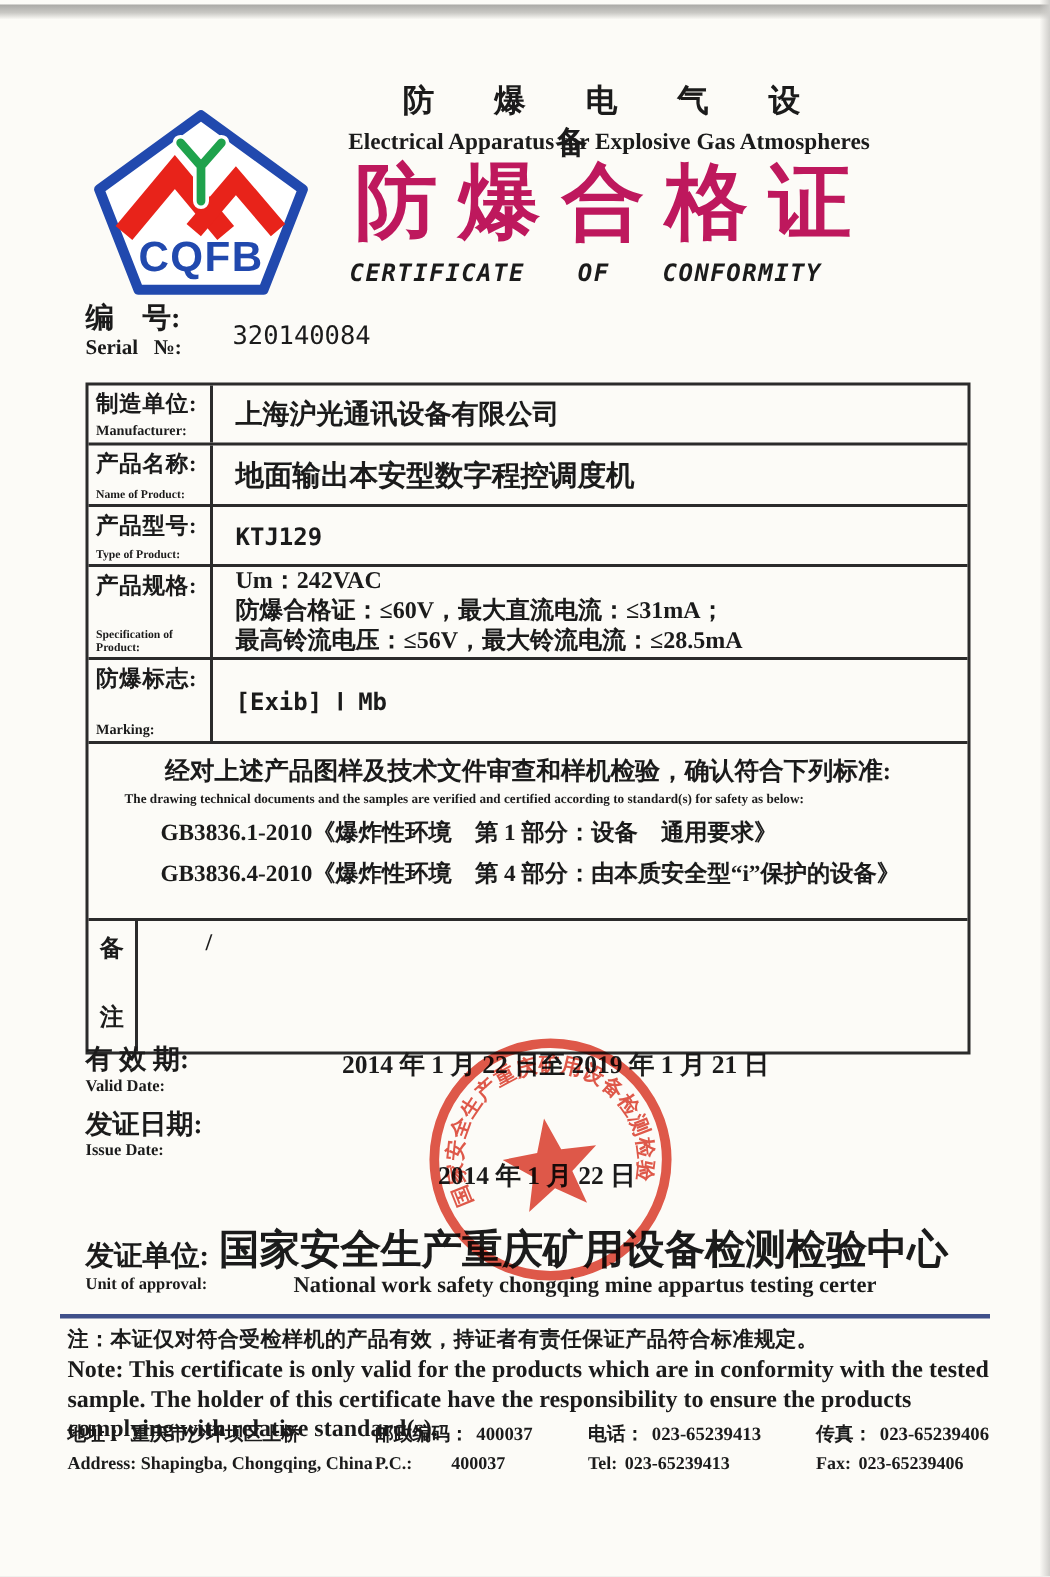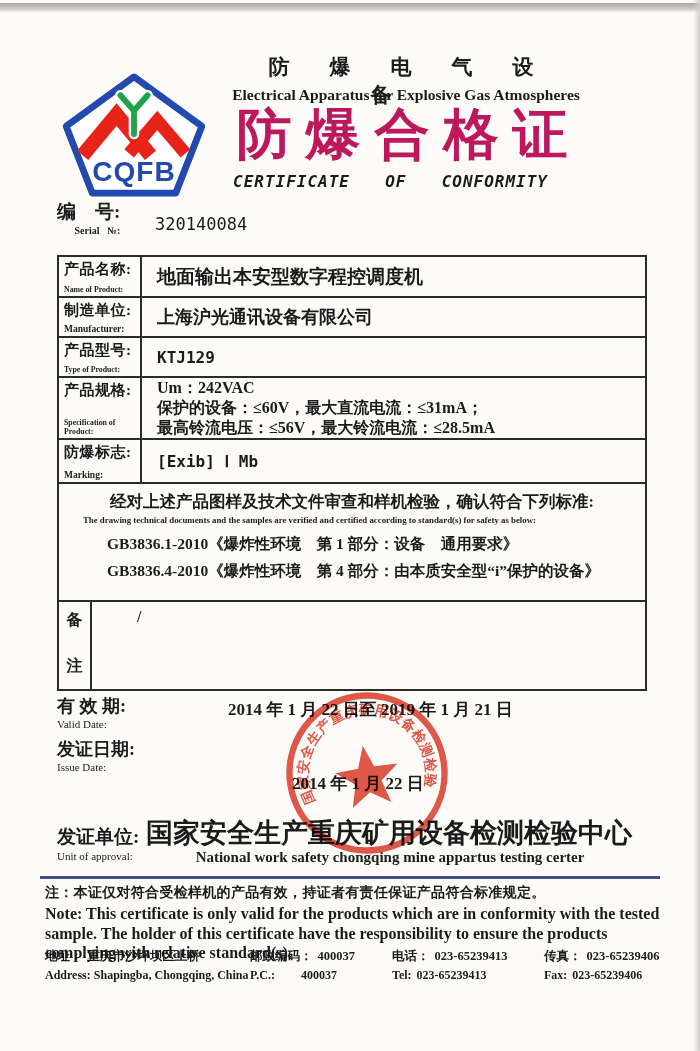--- a/index.html
+++ b/index.html
@@ -26,21 +26,21 @@
     font-size:15.5px; font-weight:bold; }
   .cert-zh { position:absolute; left:218px; top:102px; width:368px; text-align:center;
     font-size:55px; font-weight:bold; letter-spacing:14px; text-indent:14px; line-height:66px; }
   .cert-en { position:absolute; left:233px; top:172px; width:315px; display:flex;
     justify-content:space-between; font-family:"DejaVu Sans Mono", monospace;
     font-weight:bold; font-size:16px; letter-spacing:1px;font-style:italic; }
 
   
   .serial { position:absolute; left:57px; top:199px; }
   .serial-zh { font-size:19px; font-weight:bold; }
-  .serial-en { font-size:10px; font-weight:bold; margin-top:0;text-align:right; }
+  .serial-en { font-size:14px; font-weight:bold; margin-top:0;text-align:right; }
   .serial-value { position:absolute; left:98px; top:15px; font-size:17px;
     font-family:"DejaVu Sans Mono", monospace; }
 
   
   .cert-table { position:absolute; left:57px; top:255px; width:590px;
     border:2px solid #2b2b2b; background:transparent; }
   .t-row { display:flex; border-bottom:2px solid #2b2b2b; }
   .t-row.last { border-bottom:none; }
   .t-label { width:83px; border-right:2px solid #2b2b2b; padding:3px 2px 2px 5px;
     display:flex; flex-direction:column; justify-content:space-between; }
@@ -58,21 +58,21 @@
   .std-zh { text-align:center; font-size:16.5px; font-weight:bold; }
   .std-en { font-size:8.8px; font-weight:bold; margin:2px 0 5px 14px; }
   .std-item { font-size:15.5px; font-weight:bold; margin-left:38px; line-height:27px; }
   .r-label { width:33px; border-right:2px solid #2b2b2b; display:flex;
     flex-direction:column; justify-content:space-between; align-items:center;
     padding:8px 0 12px; font-size:16px; font-weight:bold; }
   .r-value { flex:1; padding:6px 0 0 45px; font-size:16px; font-weight:bold; }
 
   
   .fld-zh { font-size:18px; font-weight:bold; }
-  .fld-en { font-size:11px; font-weight:normal; }
+  .fld-en { font-size:11px; font-weight:bold; }
   .valid-label { position:absolute; left:57px; top:694px; }
   .valid-value { position:absolute; left:228px; top:698px; font-size:17px; font-weight:600; }
   .issue-label { position:absolute; left:57px; top:737px; }
   .issue-value { position:absolute; left:292px; top:740px; font-size:17px; font-weight:600;margin-top:32px; }
 
   .stamp { position:absolute; left:284px; top:690px; width:166px; height:166px;
     z-index:5; opacity:.87; transform:rotate(-9deg); pointer-events:none;
     mix-blend-mode:multiply; }
 
   .approval-label { position:absolute; left:57px; top:824px; }
@@ -127,57 +127,57 @@
   </div>
 
   <div class="serial">
     <div class="serial-zh">编　号:</div>
     <div class="serial-en keep">Serial   №:</div>
     <div class="serial-value">320140084</div>
   </div>
 
   <div class="cert-table">
 
+    <div class="t-row" style="height:40px">
+      <div class="t-label">
+        <div class="lab-zh">制造单位:</div>
+        <div class="lab-en">Manufacturer:</div>
+      </div>
+      <div class="t-value v-cjk18">上海沪光通讯设备有限公司</div>
+    </div>
+
     <div class="t-row" style="height:41px">
       <div class="t-label">
         <div class="lab-zh">产品名称:</div>
         <div class="lab-en tiny">Name of Product:</div>
       </div>
       <div class="t-value v-cjk19">地面输出本安型数字程控调度机</div>
     </div>
 
     <div class="t-row" style="height:40px">
       <div class="t-label">
-        <div class="lab-zh">制造单位:</div>
-        <div class="lab-en">Manufacturer:</div>
-      </div>
-      <div class="t-value v-cjk18">上海沪光通讯设备有限公司</div>
-    </div>
-
-    <div class="t-row" style="height:40px">
-      <div class="t-label">
         <div class="lab-zh">产品型号:</div>
         <div class="lab-en tiny">Type of Product:</div>
       </div>
       <div class="t-value v-mono">KTJ129</div>
     </div>
 
     <div class="t-row" style="height:62px">
       <div class="t-label">
         <div class="lab-zh">产品规格:</div>
         <div class="lab-en tiny">Specification of Product:</div>
       </div>
       <div class="t-value multi">
         <div>Um：242VAC</div>
-        <div>保护的设备：≤60V，最大直流电流：≤31mA；</div>
+        <div>防爆合格证：≤60V，最大直流电流：≤31mA；</div>
         <div>最高铃流电压：≤56V，最大铃流电流：≤28.5mA</div>
       </div>
     </div>
 
-    <div class="t-row" style="height:44px">
+    <div class="t-row" style="height:56px">
       <div class="t-label">
         <div class="lab-zh">防爆标志:</div>
         <div class="lab-en">Marking:</div>
       </div>
       <div class="t-value v-mono">[Exib] Ⅰ Mb</div>
     </div>
 
     <div class="t-row std-cell" style="height:118px; display:block">
       <div class="std-zh">经对上述产品图样及技术文件审查和样机检验，确认符合下列标准:</div>
       <div class="std-en">The drawing technical documents and the samples are verified and certified according to standard(s) for safety as below:</div>

